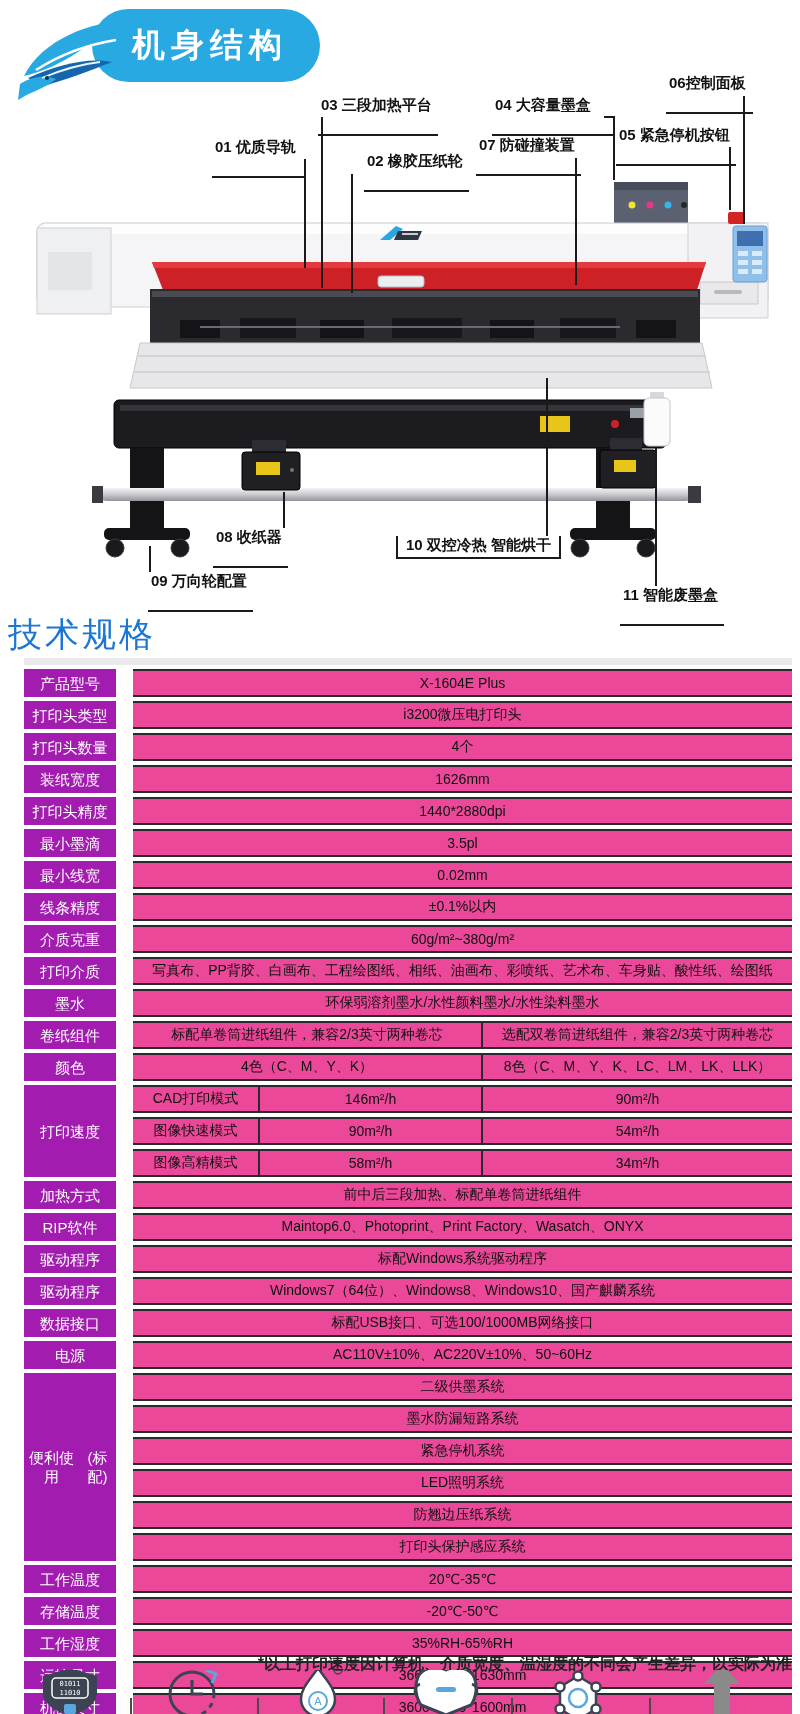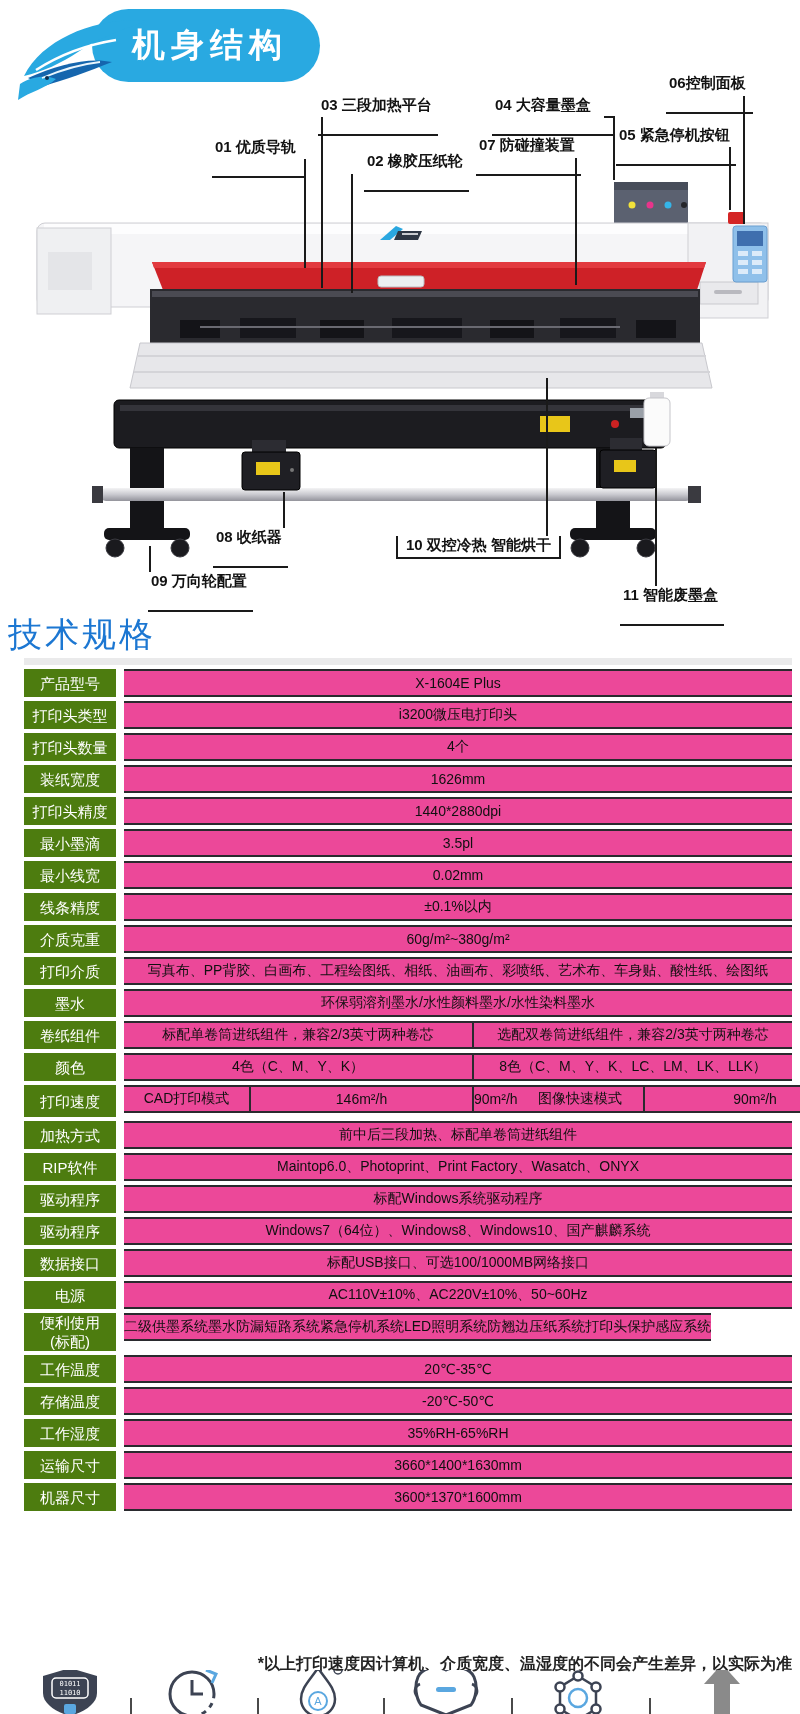--- a/index.html
+++ b/index.html
@@ -30,31 +30,31 @@
   .c11{left:620px;top:586px}
 
   
   .sec-title{position:absolute;left:8px;top:612px;font-size:34px;color:#1c77d2;
     font-weight:500;letter-spacing:3px}
 
   
   .spec{position:absolute;left:24px;top:658px;width:768px}
   .band{height:7px;background:#eaeaeb;margin-bottom:4px}
   .row{display:flex;margin-bottom:4px}
-  .lab{flex:0 0 92px;background:#4d7c0f;color:#fff;font-size:15px;display:flex;
-    align-items:center;justify-content:center;margin-right:8px;text-align:center;line-height:19px}
-  .lab2{flex-direction:column}
+  .lab{flex:0 0 92px;background:#a21caf;color:#fff;font-size:15px;display:flex;
+    align-items:center;justify-content:center;margin-right:17px;text-align:center;line-height:19px}
+  .lab2{flex-direction:row}
   .val{flex:1;height:24px;border-top:2px solid #2a2a2e;border-bottom:2px solid #2a2a2e;
     background:#ec4899;display:flex;align-items:center;justify-content:center;
     font-size:14px;color:#101010;white-space:nowrap;overflow:hidden;box-sizing:content-box}
   .bl{border-left:2px solid #2a2a2e}
   .w-d1{flex:0 0 348px}
   .w-sub{flex:0 0 125px}
   .w-v1{flex:0 0 221px}
-  .stack{flex:1;display:flex;flex-direction:row;min-width:0}
+  .stack{flex:1;display:flex;flex-direction:column;min-width:0}
   .srow{display:flex;margin-bottom:4px}
   .srow:last-child{margin-bottom:0}
 
   .footnote{position:absolute;right:8px;top:1654px;font-size:16px;font-weight:bold;color:#222}
 
   .footer-icons{position:absolute;left:0;top:1670px;width:800px;height:44px;overflow:hidden}
 </style>
 </head>
 <body>
 

